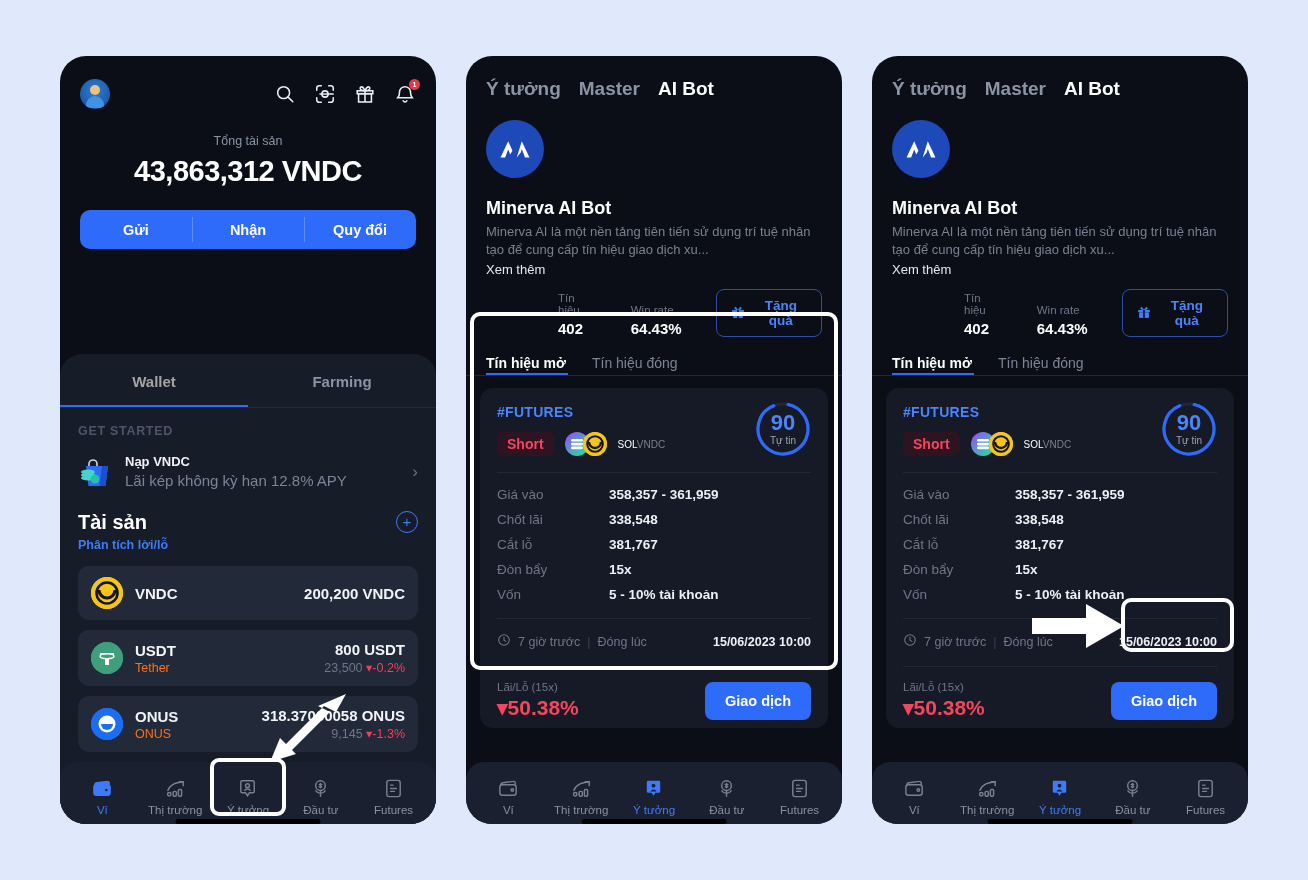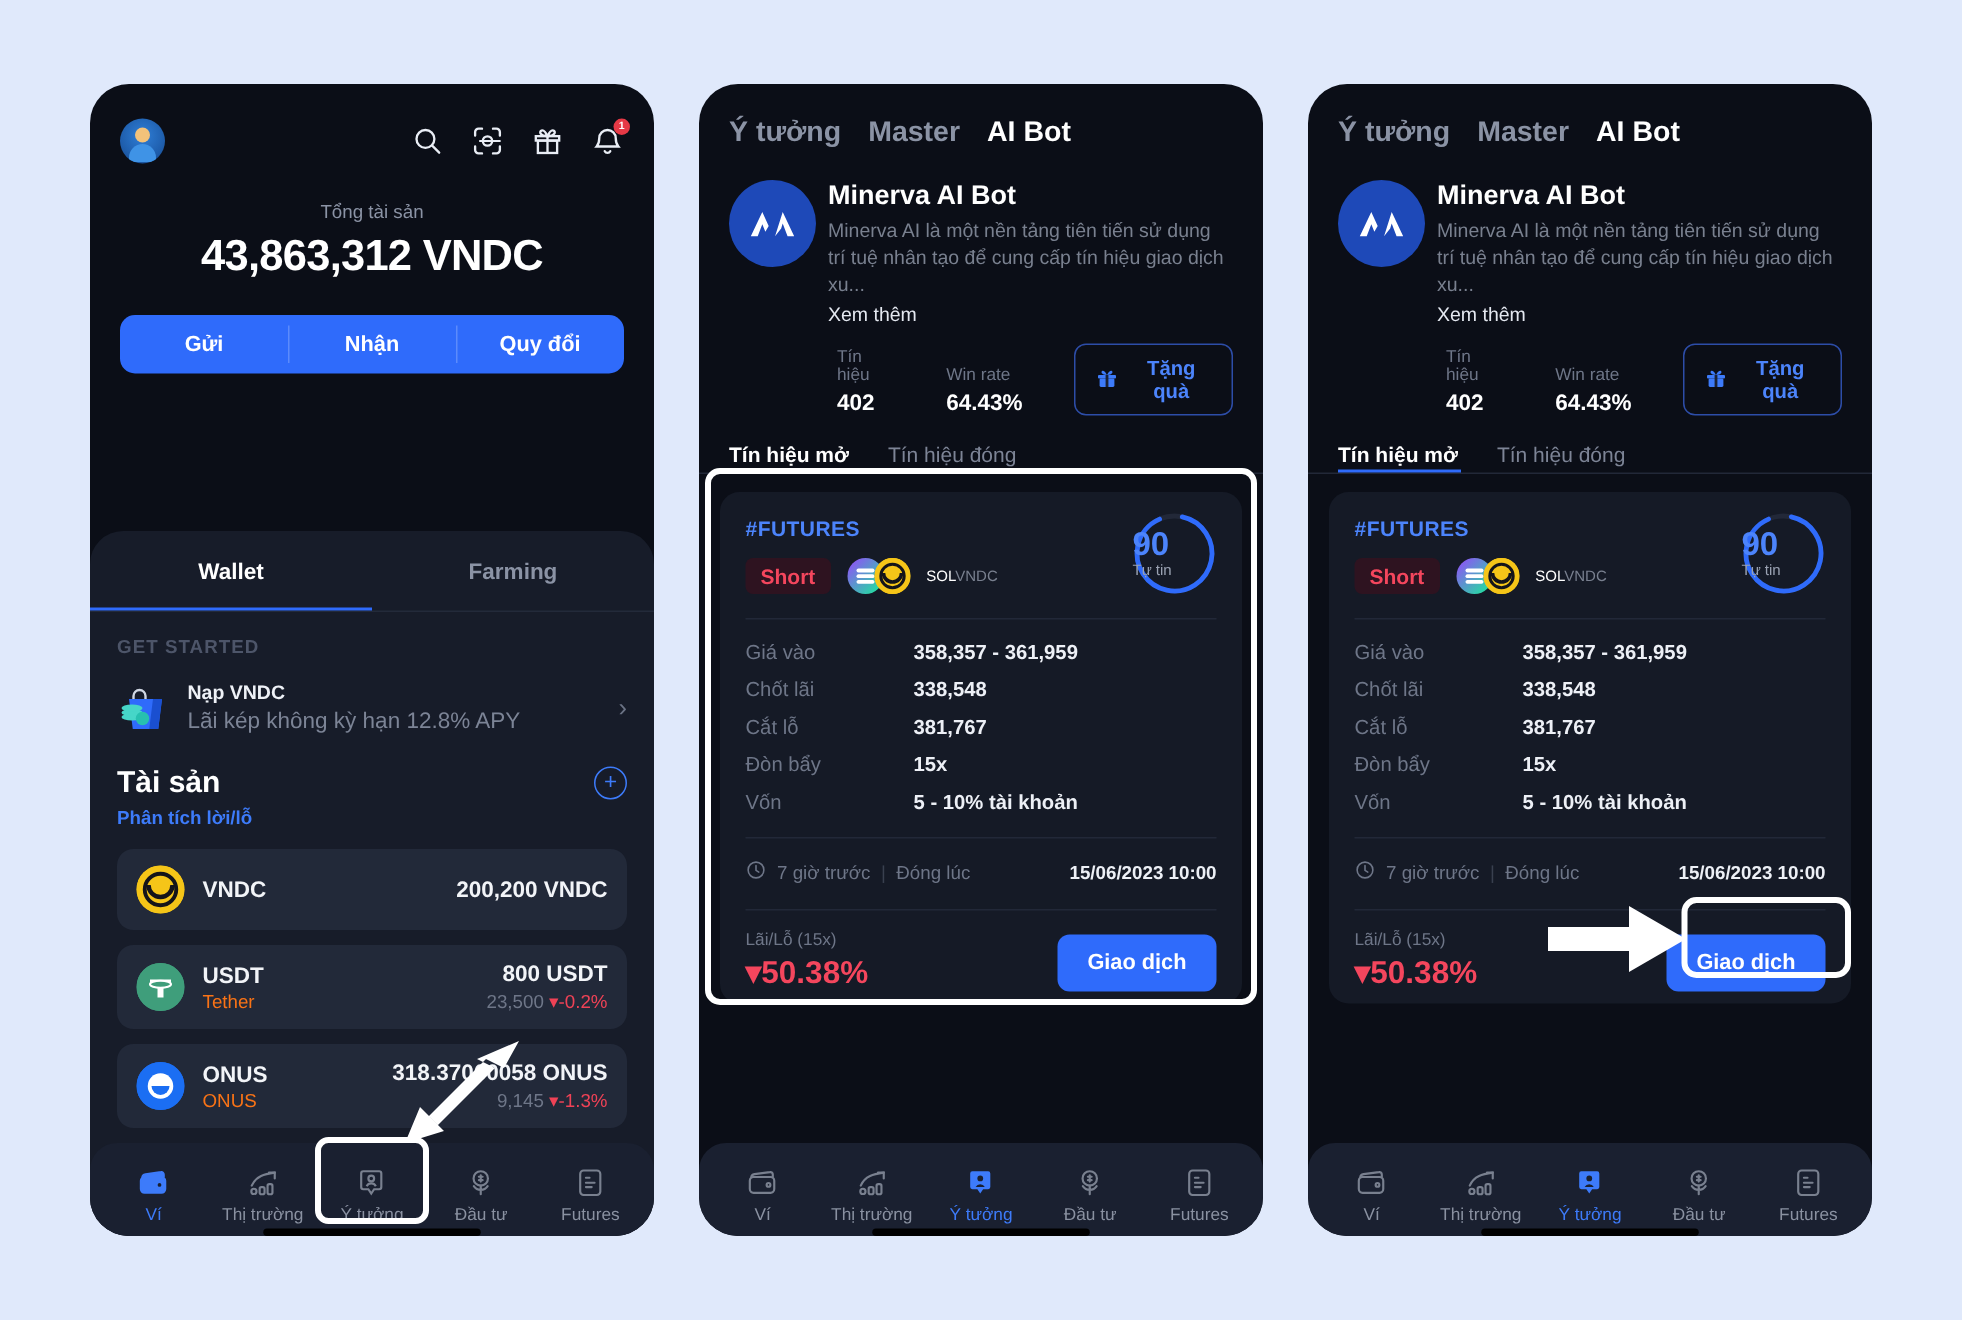--- a/index.html
+++ b/index.html
@@ -61,21 +61,21 @@
 
   .p1-sheet {
     position: absolute; left: 0; right: 0; top: 298px; bottom: 0;
     background: #171c29; border-radius: 22px 22px 0 0;
   }
   .tabs-row { display: flex; position: relative; }
   .tabs-row .tab {
     flex: 1; text-align: center; padding: 19px 0 17px; font-size: 15px; font-weight: 700;
     color: #8b93a5; cursor: pointer;
   }
-  .tabs-row .tab.active { color: #ffffff; }
+  .tabs-row .tab.active { color: #a3a3a3; }
   .tab-underline { position: absolute; left: 0; bottom: 0; width: 50%; height: 2.5px; background: #2f6bfb; }
   .tabs-divider { height: 1px; background: #232a3a; }
 
   .p1-body { padding: 16px 18px 0 18px; }
   .get-started { color: #4d5569; font-size: 12.5px; font-weight: 700; letter-spacing: .7px; }
   .nap-row { display: flex; align-items: center; gap: 13px; margin-top: 16px; }
   .bag-icon { width: 34px; height: 30px; position: relative; flex: none; }
   .nap-text { flex: 1; }
   .nap-title { color: #eef1f7; font-size: 13px; font-weight: 700; }
   .nap-sub { color: #7c8496; font-size: 15px; margin-top: 3px; }
@@ -122,21 +122,21 @@
   .nav-item.active .nav-label { color: #3d7bfa; }
   .nav-item.active .nav-ic { color: #3d7bfa; }
   .home-ind { position: absolute; bottom: 0; left: 50%; transform: translateX(-50%); width: 145px; height: 5px; background:#000; border-radius: 3px; }
 
   
   .p2-head { padding: 22px 20px 0 20px; }
   .seg-tabs { display: flex; align-items: baseline; gap: 18px; }
   .seg-tabs span { font-size: 19px; font-weight: 700; color: #8b93a5; cursor: pointer; }
   .seg-tabs span.active { color: #ffffff; }
 
-  .bot-row { display: flex; gap: 8px; margin-top: 20px; }
+  .bot-row { display: flex; gap: 20px; margin-top: 20px; flex-direction: column; }
   .bot-logo {
     width: 58px; height: 58px; border-radius: 50%; background: #1e49b8; flex: none;
     display: flex; align-items: center; justify-content: center;
   }
   .bot-info { flex: 1; min-width: 0; }
   .bot-name { color: #fff; font-size: 18px; font-weight: 700; }
   .bot-desc { color: #79808f; font-size: 13px; line-height: 18px; margin-top: 4px; }
   .bot-more { color: #e4e8f0; font-size: 13px; margin-top: 3px; cursor: pointer; }
 
   .stats-row { display: flex; align-items: flex-end; margin-top: 12px; padding-left: 72px; }
@@ -164,21 +164,21 @@
     padding: 4px 10px; border-radius: 5px;
   }
   .pair-coins { position: relative; width: 42px; height: 24px; flex: none; }
   .pair-coins .c { position: absolute; top: 0; width: 24px; height: 24px; border-radius: 50%; }
   .pair-coins .c1 { left: 0; background: linear-gradient(135deg,#9945ff 0%,#14f195 100%); }
   .pair-coins .c2 { left: 18px; background: #f5c518; }
   .pair-name { font-size: 10px; font-weight: 400; color: #fff; }
   .pair-name .quote { color: #79808f; }
 
   .conf-ring { position: absolute; right: 17px; top: 13px; width: 56px; height: 56px; }
-  .conf-txt { position: absolute; inset: 0; display: flex; flex-direction: column; align-items: flex-start; justify-content: center; }
+  .conf-txt { position: absolute; inset: 0; display: flex; flex-direction: column; align-items: center; justify-content: center; }
   .conf-num { color: #4c84fb; font-size: 22px; font-weight: 700; line-height: 20px; }
   .conf-lbl { color: #9aa2b2; font-size: 10px; margin-top: 2px; }
 
   .hr { height: 1px; background: #222838; margin: 16px 0 14px; }
   .kv { display: flex; margin-bottom: 10px; }
   .kv .k { width: 112px; color: #6e7688; font-size: 13.5px; }
   .kv .v { color: #edf0f6; font-size: 13.5px; font-weight: 700; }
 
   .time-row { display: flex; align-items: center; font-size: 12.5px; color: #6e7688; gap: 7px; }
   .time-row .sep { color: #39404f; }

